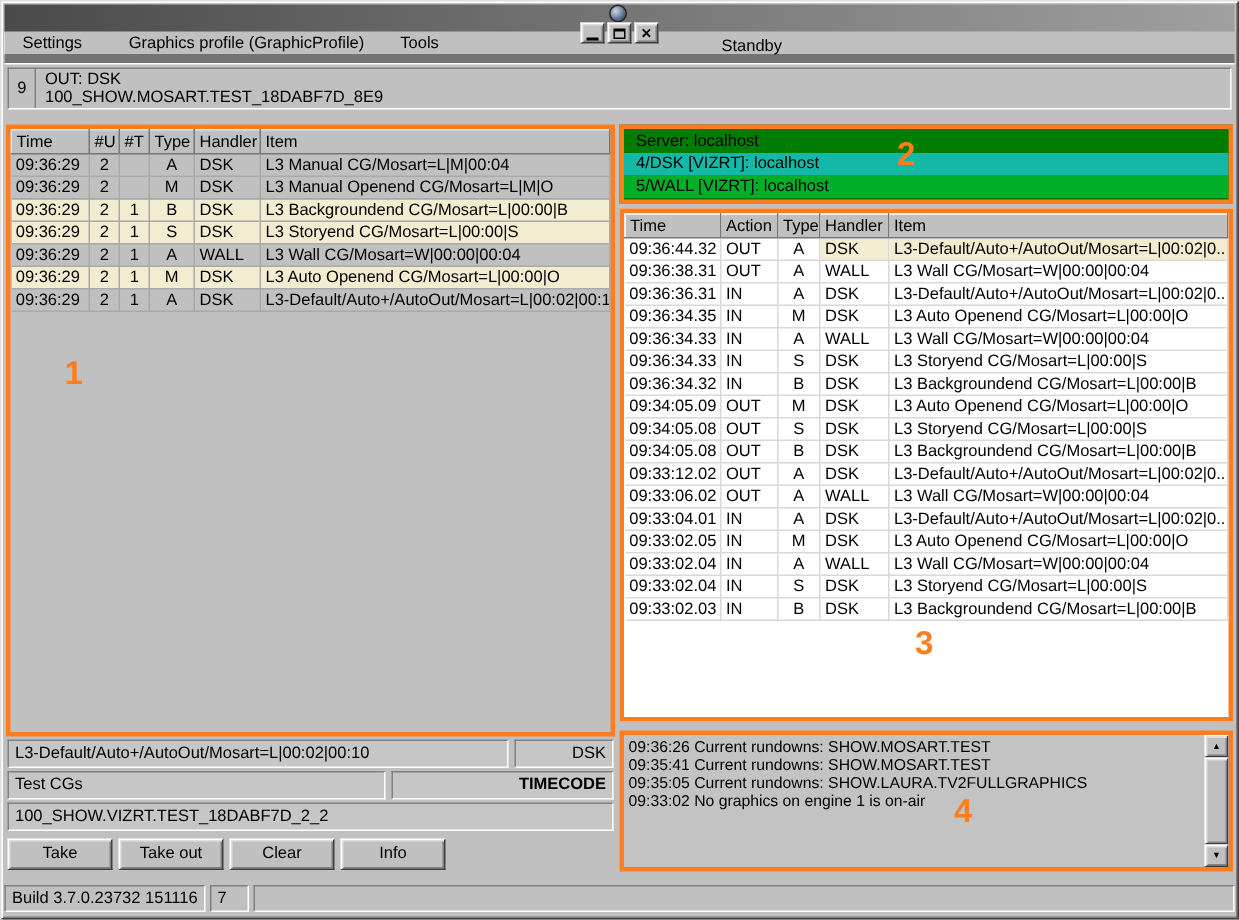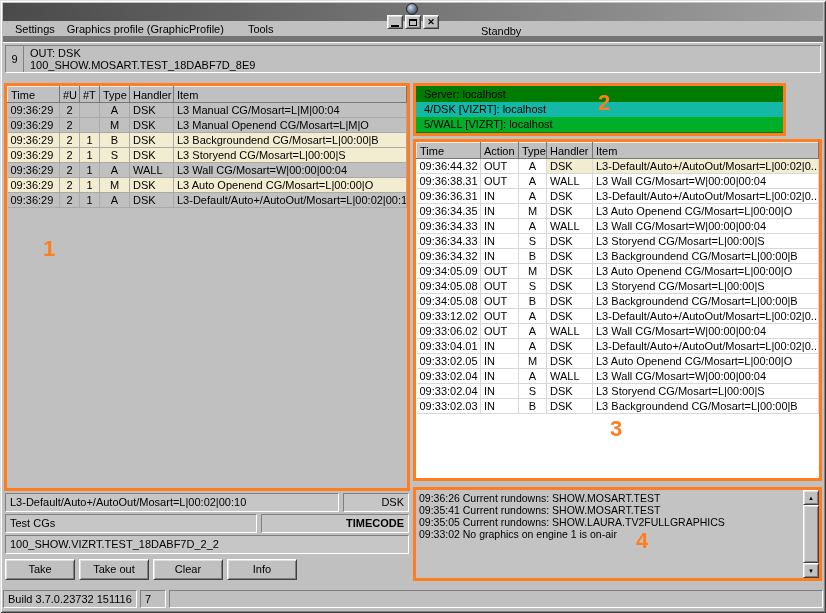--- a/index.html
+++ b/index.html
@@ -19,34 +19,34 @@
     box-shadow:inset 1px 1px 0 #dfdfdf, inset -1px -1px 0 #808080;display:flex;align-items:center;justify-content:center;
     font-size:9px;font-weight:bold;color:#000;}
   .glyph-min{width:8px;height:2px;background:#000;margin-top:7px;}
   .glyph-max{width:8px;height:7px;border:1px solid #000;border-top-width:2px;box-sizing:border-box;}
 
   
   .menubar{position:absolute;left:3px;top:21px;right:3px;height:21px;display:flex;align-items:center;
     border-bottom:6px solid #737373;box-shadow:0 1px 0 #fff;box-sizing:border-box;}
   .menu-item{padding:2px 6px;white-space:nowrap;}
   #menu-settings{margin-left:6px;}
-  #menu-profile{margin-left:0;}
+  #menu-profile{margin-left:19px;}
   #menu-tools{margin-left:12px;}
   .standby{position:absolute;left:472px;top:2px;}
 
   
   .header{position:absolute;left:5px;top:45px;right:5px;height:28px;border:1px solid;border-color:#808080 #fff #fff #808080;
     display:flex;box-sizing:border-box;}
   .header-num{width:17px;border-right:1px solid #808080;display:flex;align-items:center;justify-content:center;flex:0 0 17px;}
   .header-text{padding:1px 6px;line-height:12px;overflow:hidden;white-space:nowrap;}
 
   
   .panel{position:absolute;border:3px solid var(--accent);box-sizing:border-box;overflow:hidden;}
   #panel1{left:4px;top:83px;width:406px;height:408px;background:#c0c0c0;}
-  #panel2{left:413px;top:83px;width:373px;height:53px;background:#007d00;padding-top:1px;}
+  #panel2{left:413px;top:83px;width:409px;height:53px;background:#007d00;padding-top:1px;}
   #panel3{left:413px;top:139px;width:409px;height:342px;background:#ffffff;}
   #panel4{left:413px;top:487px;width:409px;height:94px;background:#c3c3c3;}
   .ann{position:absolute;font-size:22px;font-weight:bold;color:var(--accent);line-height:22px;}
   #ann1{left:36px;top:152px;}
   #ann2{left:182px;top:6px;}
   #ann3{left:194px;top:276px;}
   #ann4{left:220px;top:40px;}
 
   
   table{border-collapse:collapse;table-layout:fixed;width:100%;font-size:11px;}

